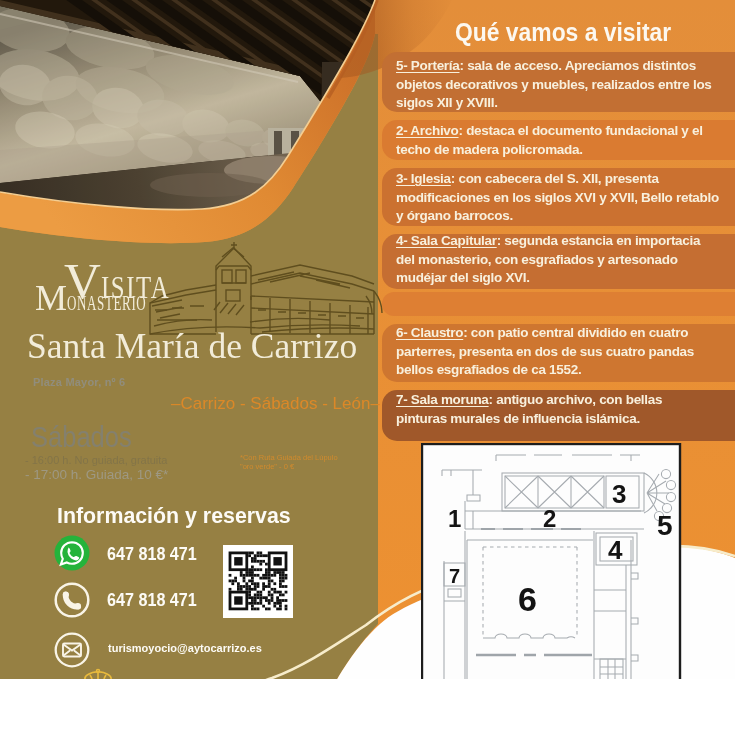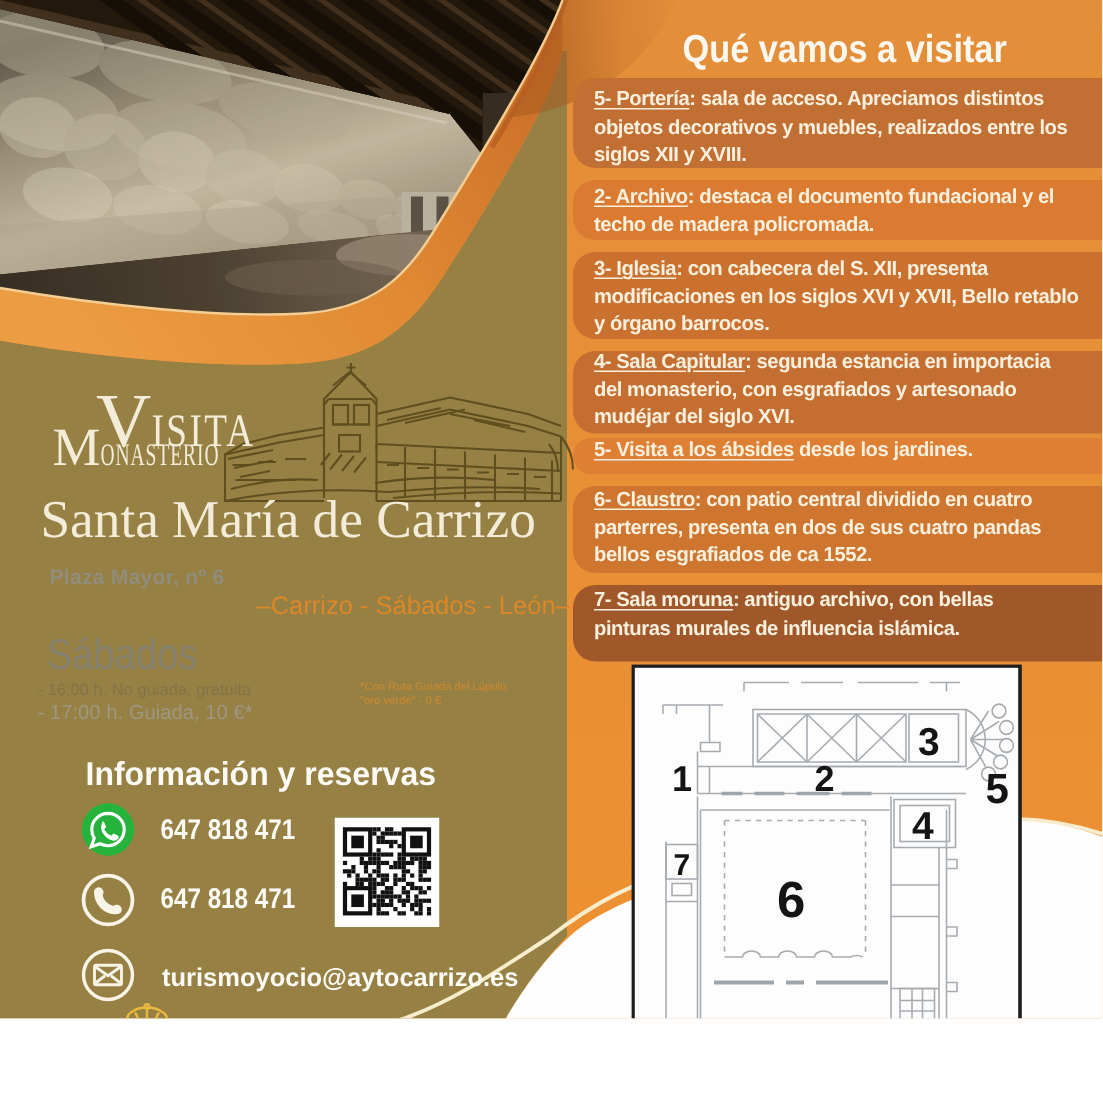--- a/index.html
+++ b/index.html
@@ -189,29 +189,28 @@
 <div class="band" style="top:168px;height:58px;background:#CB7130;"></div>
 <div class="band" style="top:234px;height:55px;background:#C56E32;"></div>
 <div class="band" style="top:292px;height:24px;background:#DE7F33;"></div>
 <div class="band" style="top:324px;height:58px;background:#CE7630;"></div>
 <div class="band" style="top:390px;height:51px;background:#A0582A;"></div>
 
 <div class="btxt" style="top:57px;"><u>5- Portería</u>: sala de acceso. Apreciamos distintos<br>objetos decorativos y muebles, realizados entre los<br>siglos XII y XVIII.</div>
 <div class="btxt" style="top:122px;"><u>2- Archivo</u>: destaca el documento fundacional y el<br>techo de madera policromada.</div>
 <div class="btxt" style="top:170px;"><u>3- Iglesia</u>: con cabecera del S. XII, presenta<br>modificaciones en los siglos XVI y XVII, Bello retablo<br>y órgano barrocos.</div>
 <div class="btxt" style="top:232px;"><u>4- Sala Capitular</u>: segunda estancia en importacia<br>del monasterio, con esgrafiados y artesonado<br>mudéjar del siglo XVI.</div>
-<div class="btxt" style="top:291px;"><u>5- Visita a los ábsides</u> desde los jardines.</div>
 <div class="btxt" style="top:324px;"><u>6- Claustro</u>: con patio central dividido en cuatro<br>parterres, presenta en dos de sus cuatro pandas<br>bellos esgrafiados de ca 1552.</div>
 <div class="btxt" style="top:391px;"><u>7- Sala moruna</u>: antiguo archivo, con bellas<br>pinturas murales de influencia islámica.</div>
 
 <div class="ttl" style="left:64px;top:258px;font-size:51px;line-height:46px;"><span>V</span><span style="display:inline-block;font-size:31px;letter-spacing:2px;transform:scaleX(0.8);transform-origin:left bottom;">ISITA</span></div>
 <div class="ttl" style="left:35px;top:280px;font-size:36px;line-height:36px;text-align:center;"><span>M</span><span style="display:inline-block;font-size:21px;letter-spacing:1px;transform:scaleX(0.62);transform-origin:left bottom;">ONASTERIO</span></div>
 <div class="ttl" style="left:27px;top:327px;font-size:35.5px;line-height:38px;">Santa María de Carrizo</div>
 
-<div class="abs" style="left:33px;top:376px;color:#918D7C;font-size:14px;font-weight:bold;letter-spacing:0.2px;">Plaza Mayor, nº 6</div>
+<div class="abs" style="left:33px;top:376px;color:#918D7C;font-size:11px;font-weight:bold;letter-spacing:0.2px;">Plaza Mayor, nº 6</div>
 <div class="abs" style="left:171px;top:394px;color:#DC8828;font-size:17px;">–Carrizo - Sábados - León–</div>
 <div class="abs" style="left:31px;top:421px;color:#84806E;font-size:29px;transform:scaleX(0.88);transform-origin:left top;">Sábados</div>
 <div class="abs" style="left:25px;top:454px;color:#837448;font-size:11px;">- 16:00 h. No guiada, gratuita</div>
 <div class="abs" style="left:25px;top:467px;color:#9E9883;font-size:13.5px;">- 17:00 h. Guiada, 10 €*</div>
 <div class="abs" style="left:240px;top:453px;color:#D08A2E;font-size:7.5px;line-height:9px;">*Con Ruta Guiada del Lúpulo<br>"oro verde" - 0 €</div>
 <div class="abs" style="left:57px;top:503px;color:#FDFBF6;font-size:22px;font-weight:bold;transform:scaleX(0.97);transform-origin:left top;">Información y reservas</div>
 
 <svg class="abs" style="left:52px;top:535px;" width="42" height="136" viewBox="0 0 42 136">
   <circle cx="20" cy="18" r="17.5" fill="#25B33B"></circle>
   <path d="M20,7.2 a10.8,10.8 0 0 1 0,21.6 a10.8,10.8 0 0 1 -5.2,-1.3 l-6,2 2,-5.7 a10.8,10.8 0 0 1 -1.6,-5.8 a10.8,10.8 0 0 1 10.8,-10.8 z" fill="none" stroke="#fff" stroke-width="2.1"></path>
@@ -219,21 +218,21 @@
   <circle cx="20" cy="65" r="16.3" fill="none" stroke="#F9F4E7" stroke-width="2.5"></circle>
   <path d="M13.6,59.4 A 11.5,11.5 0 0 0 26.3,71.6" fill="none" stroke="#F9F4E7" stroke-width="5.6" stroke-linecap="round"></path>
   <circle cx="13.9" cy="59.8" r="3.1" fill="#F9F4E7"></circle>
   <circle cx="25.9" cy="71.2" r="3.1" fill="#F9F4E7"></circle>
   <circle cx="20" cy="115" r="16.3" fill="none" stroke="#F9F4E7" stroke-width="2.3"></circle>
   <rect x="11" y="108.5" width="18" height="13" rx="1.2" fill="none" stroke="#F9F4E7" stroke-width="1.9"></rect>
   <path d="M11.5,109.5 l8.5,6 l8.5,-6 M11.5,120.5 l6.5,-5 M28.5,120.5 l-6.5,-5" fill="none" stroke="#F9F4E7" stroke-width="1.9"></path>
 </svg>
 <div class="abs" style="left:107px;top:543px;color:#FDFBF6;font-size:19px;font-weight:bold;transform:scaleX(0.85);transform-origin:left top;">647 818 471</div>
 <div class="abs" style="left:107px;top:589px;color:#FDFBF6;font-size:19px;font-weight:bold;transform:scaleX(0.85);transform-origin:left top;">647 818 471</div>
-<div class="abs" style="left:108px;top:642px;color:#FDFBF6;font-size:17px;font-weight:bold;text-align:center;">turismoyocio@aytocarrizo.es</div>
+<div class="abs" style="left:108px;top:642px;color:#FDFBF6;font-size:11px;font-weight:bold;text-align:center;">turismoyocio@aytocarrizo.es</div>
 
 <svg class="abs" style="left:223px;top:545px;" width="70" height="73" viewBox="0 0 70 73">
   <rect width="70" height="73" fill="#fff"></rect>
   <g id="qr" fill="#111">
         <rect x="25.2" y="6.5" width="2.8" height="2.8"></rect>
         <rect x="28.0" y="6.5" width="2.8" height="2.8"></rect>
         <rect x="33.6" y="6.5" width="2.8" height="2.8"></rect>
         <rect x="36.4" y="6.5" width="2.8" height="2.8"></rect>
         <rect x="25.2" y="9.3" width="2.8" height="2.8"></rect>
         <rect x="30.8" y="9.3" width="2.8" height="2.8"></rect>

